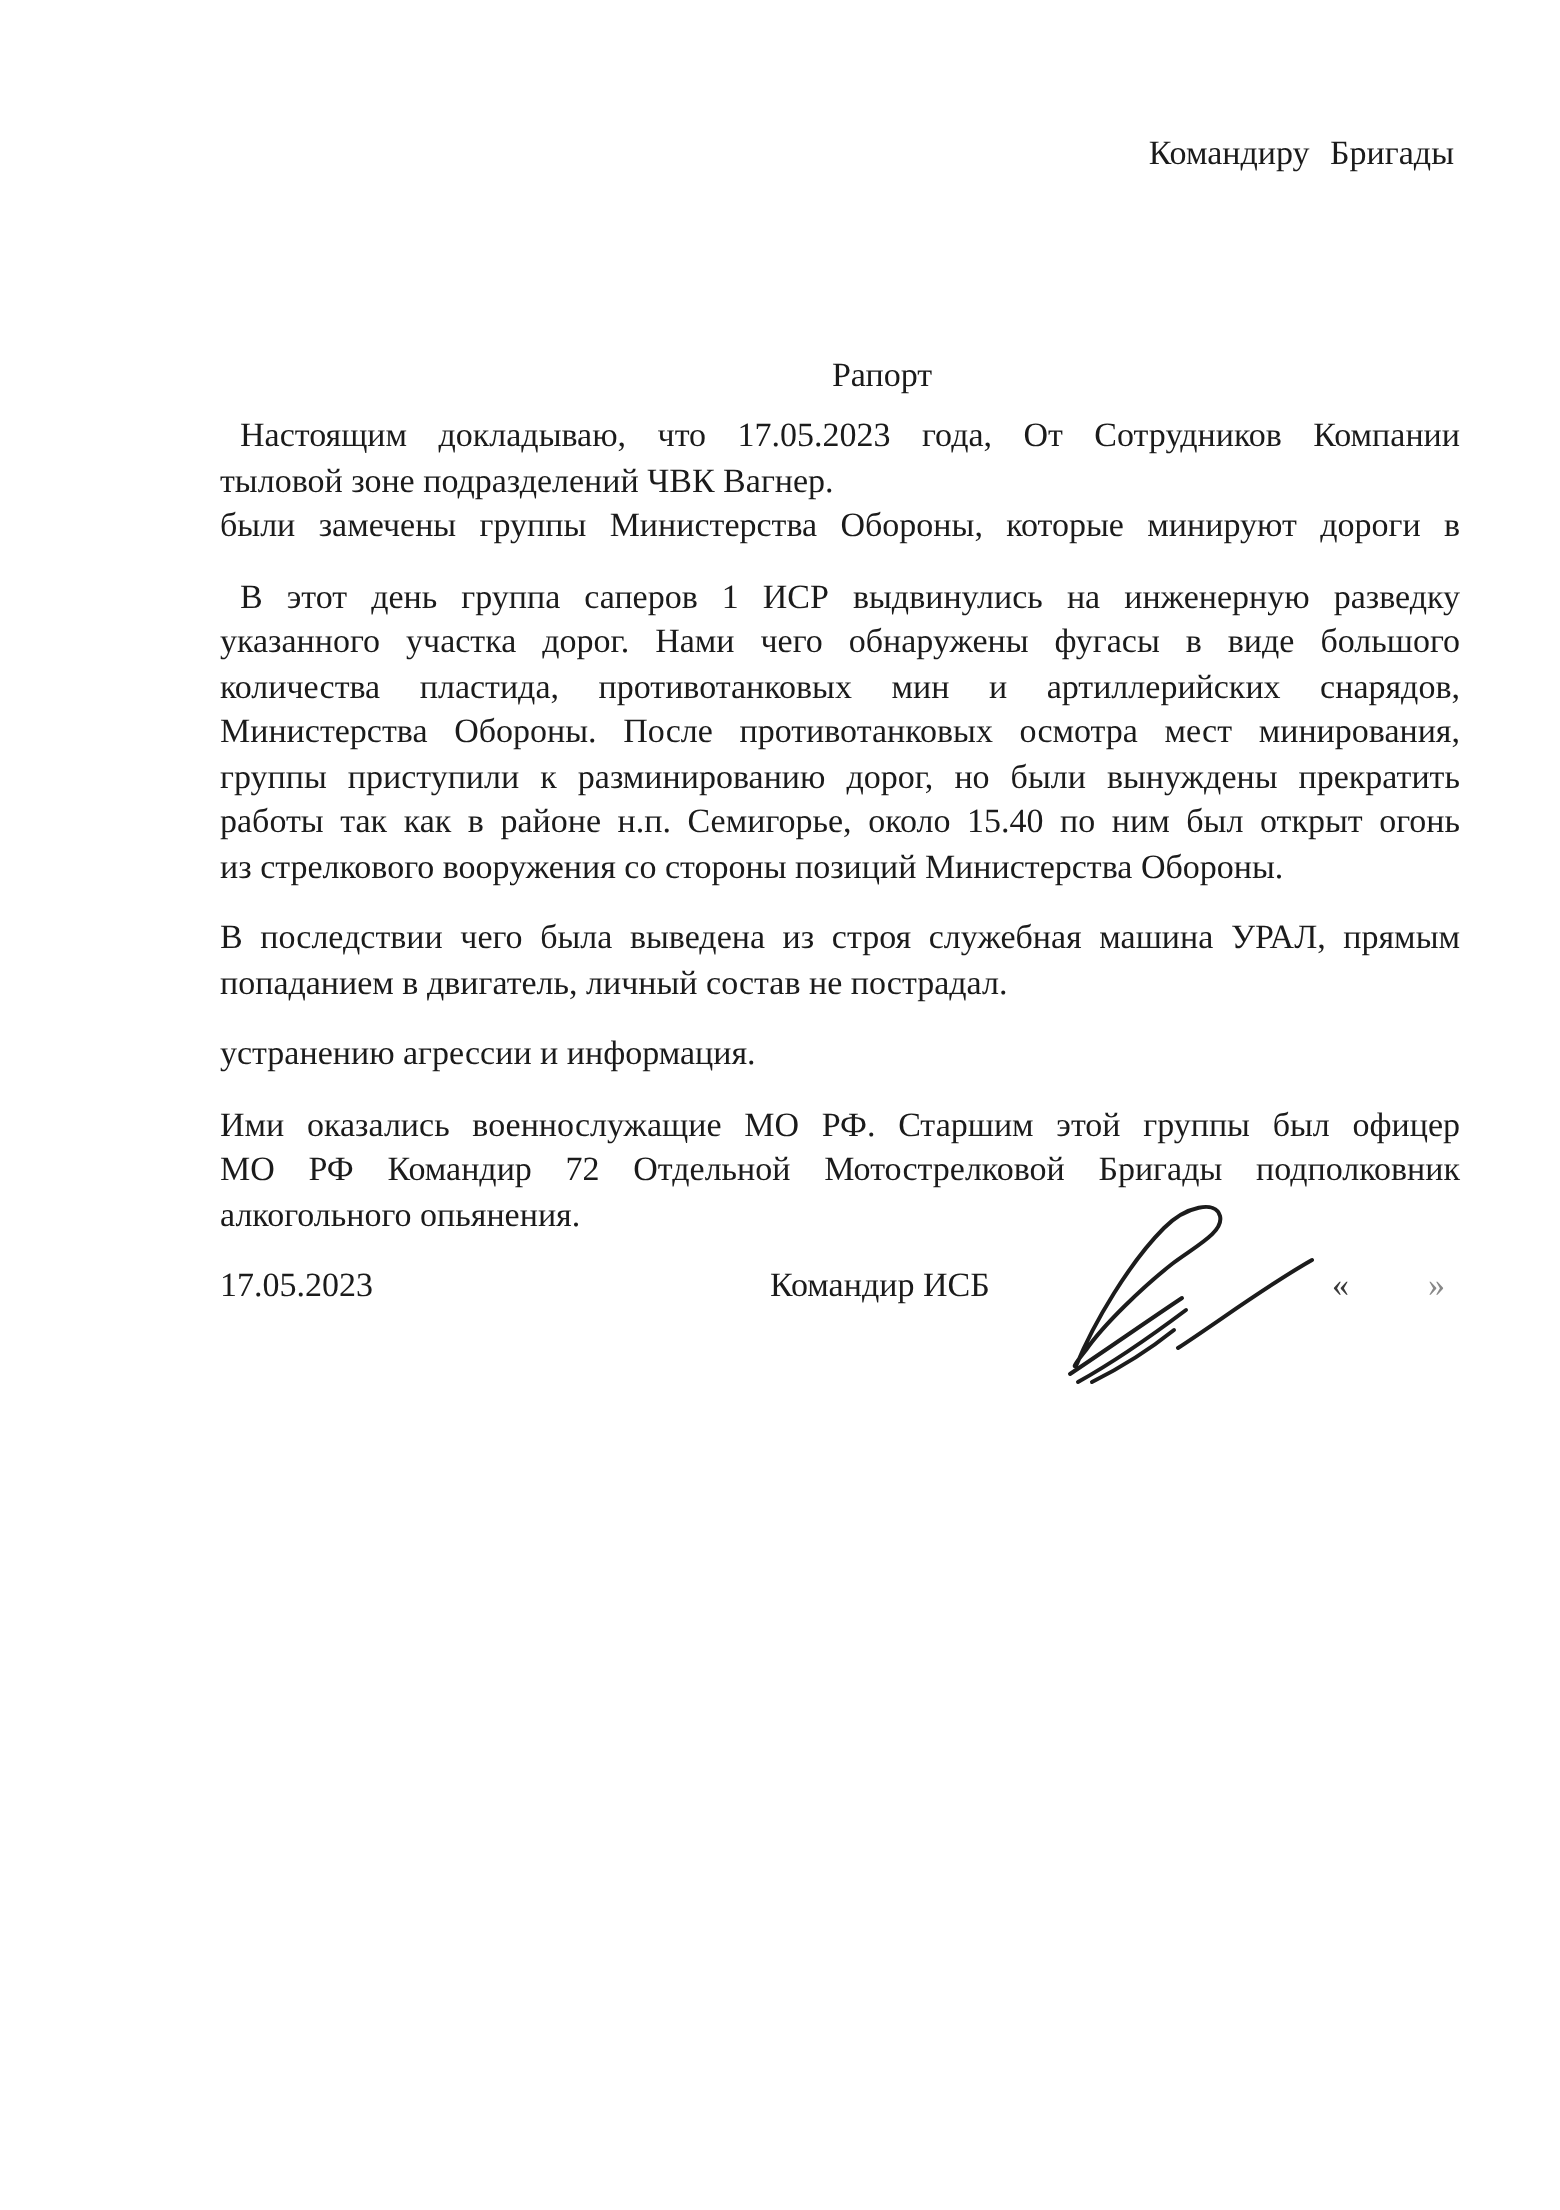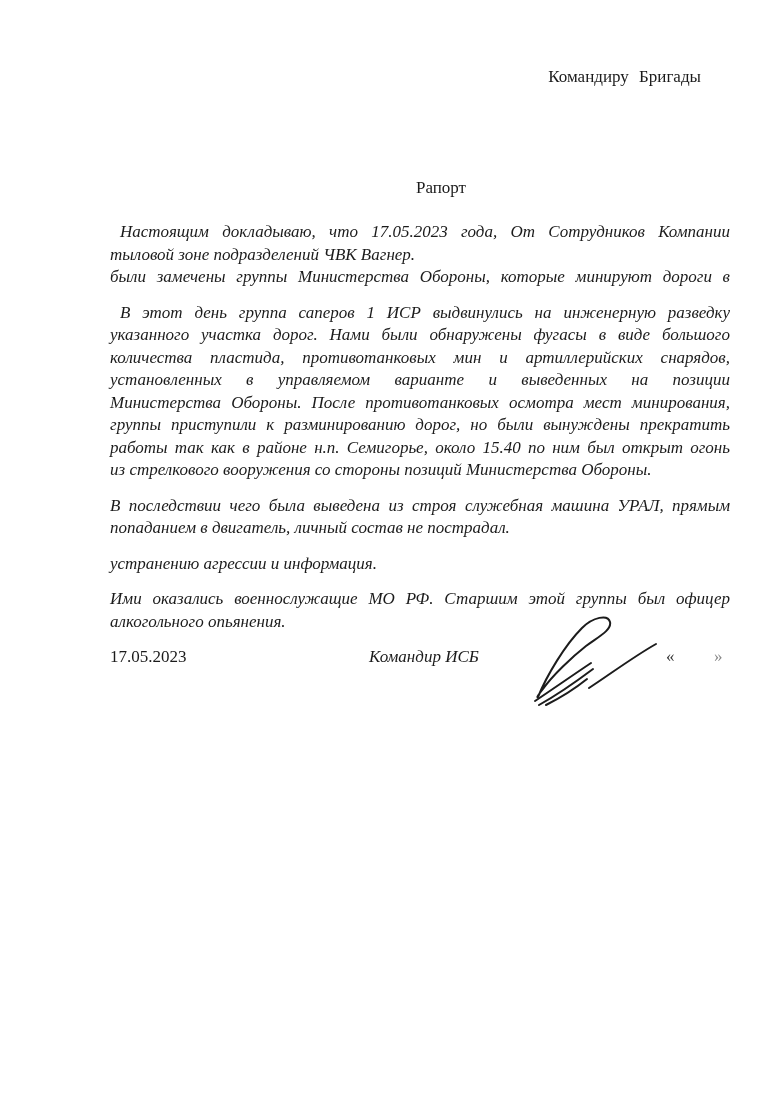--- a/index.html
+++ b/index.html
@@ -13,35 +13,34 @@
     height: 1105px;
     background: #ffffff;
     overflow: hidden;
     font-family: "Liberation Serif", serif;
     color: #1b1b1b;
     font-size: 17px;
     line-height: 22.5px;
   }
   .addressee {
     padding-top: 66px;
-    padding-right: 79px;
+    padding-right: 53px;
     text-align: right;
     word-spacing: 6px;
   }
   .doc-title {
     position: relative;
     left: 51px;
     margin-top: 88px;
     text-align: center;
   }
   .doc-body {
     margin-left: 110px;
-    margin-top: 22px;
+    margin-top: 8px;
     width: 620px;
-    font-style: italic;
   }
   .para {
     margin: 0 0 13px 0;
   }
   .para .line {
     text-align: justify;
     text-align-last: justify;
     text-justify: inter-word;
   }
   .para .line.last {
@@ -54,21 +53,21 @@
     text-indent: 10px;
   }
   .sign-row {
     position: relative;
     margin-left: 110px;
     margin-top: 13px;
     width: 620px;
     height: 23px;
   }
   .sign-date   { position: absolute; left: 0;     top: 0; }
-  .sign-title  { position: absolute; left: 259px; top: 0; font-style: italic; }
+  .sign-title  { position: absolute; left: 275px; top: 0; }
   .quote-open  { position: absolute; left: 556px; top: 0; color: #3a3a3a; }
   .quote-close { position: absolute; left: 604px; top: 0; color: #3a3a3a; opacity: .6; }
   .signature-svg {
     position: absolute;
     left: 415px;
     top: -31px;
     width: 140px;
     height: 92px;
   }
   .signature-svg path {
@@ -88,37 +87,37 @@
   <div class="doc-title">Рапорт</div>
 
   <div class="doc-body">
     <div class="para" data-indent="true">
         <div class="line">Настоящим докладываю, что 17.05.2023 года, От Сотрудников Компании</div>
         <div class="line last">тыловой зоне подразделений ЧВК Вагнер.</div>
         <div class="line">были замечены группы Министерства Обороны, которые минируют дороги в</div>
       </div>
     <div class="para" data-indent="true">
         <div class="line">В этот день группа саперов 1 ИСР выдвинулись на инженерную разведку</div>
-        <div class="line">указанного участка дорог. Нами были обнаружены фугасы в виде большого</div>
+        <div class="line">указанного участка дорог. Нами чего обнаружены фугасы в виде большого</div>
         <div class="line">количества пластида, противотанковых мин и артиллерийских снарядов,</div>
-        <div class="line">установленных в управляемом варианте и выведенных на позиции</div>
         <div class="line">Министерства Обороны. После противотанковых осмотра мест минирования,</div>
         <div class="line">группы приступили к разминированию дорог, но были вынуждены прекратить</div>
         <div class="line">работы так как в районе н.п. Семигорье, около 15.40 по ним был открыт огонь</div>
         <div class="line last">из стрелкового вооружения со стороны позиций Министерства Обороны.</div>
       </div>
     <div class="para" data-indent="false">
         <div class="line">В последствии чего была выведена из строя служебная машина УРАЛ, прямым</div>
         <div class="line last">попаданием в двигатель, личный состав не пострадал.</div>
       </div>
     <div class="para" data-indent="false">
         <div class="line last">устранению агрессии и информация.</div>
       </div>
     <div class="para" data-indent="false">
         <div class="line">Ими оказались военнослужащие МО РФ. Старшим этой группы был офицер</div>
+        <div class="line">МО РФ Командир 72 Отдельной Мотострелковой Бригады подполковник</div>
         <div class="line last">алкогольного опьянения.</div>
       </div>
   </div>
 
   <div class="sign-row">
     <span class="sign-date">17.05.2023</span>
     <span class="sign-title">Командир ИСБ</span>
     <svg class="signature-svg" viewBox="0 0 140 92" aria-hidden="true">
       <path d="M 13,82 C 22,60 40,30 57,13 C 68,2 83,-1 85,7 C 87,15 73,22 61,31 C 47,42 27,61 18,74 C 14,79 11,83 13,82"></path>
       <path d="M 10,86 C 28,74 48,60 66,48"></path>

